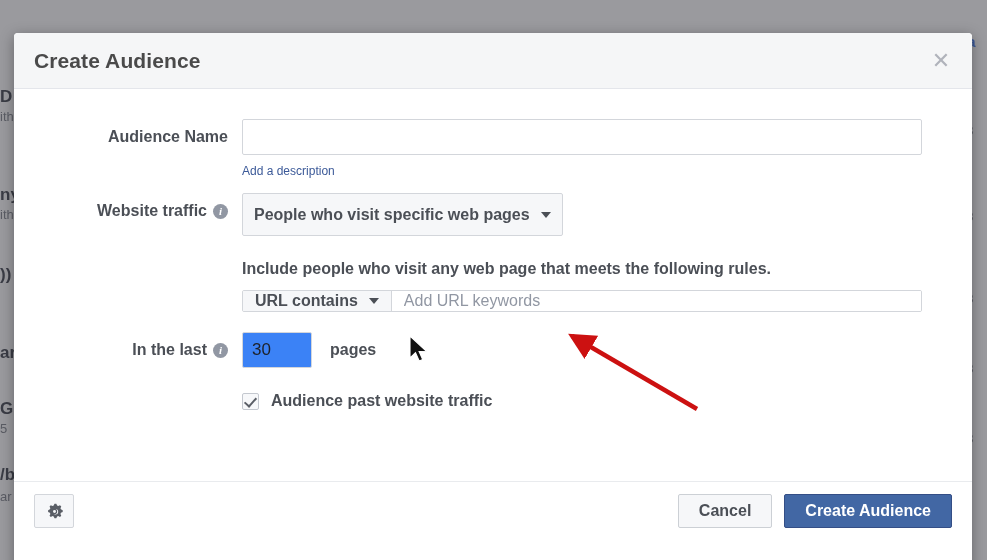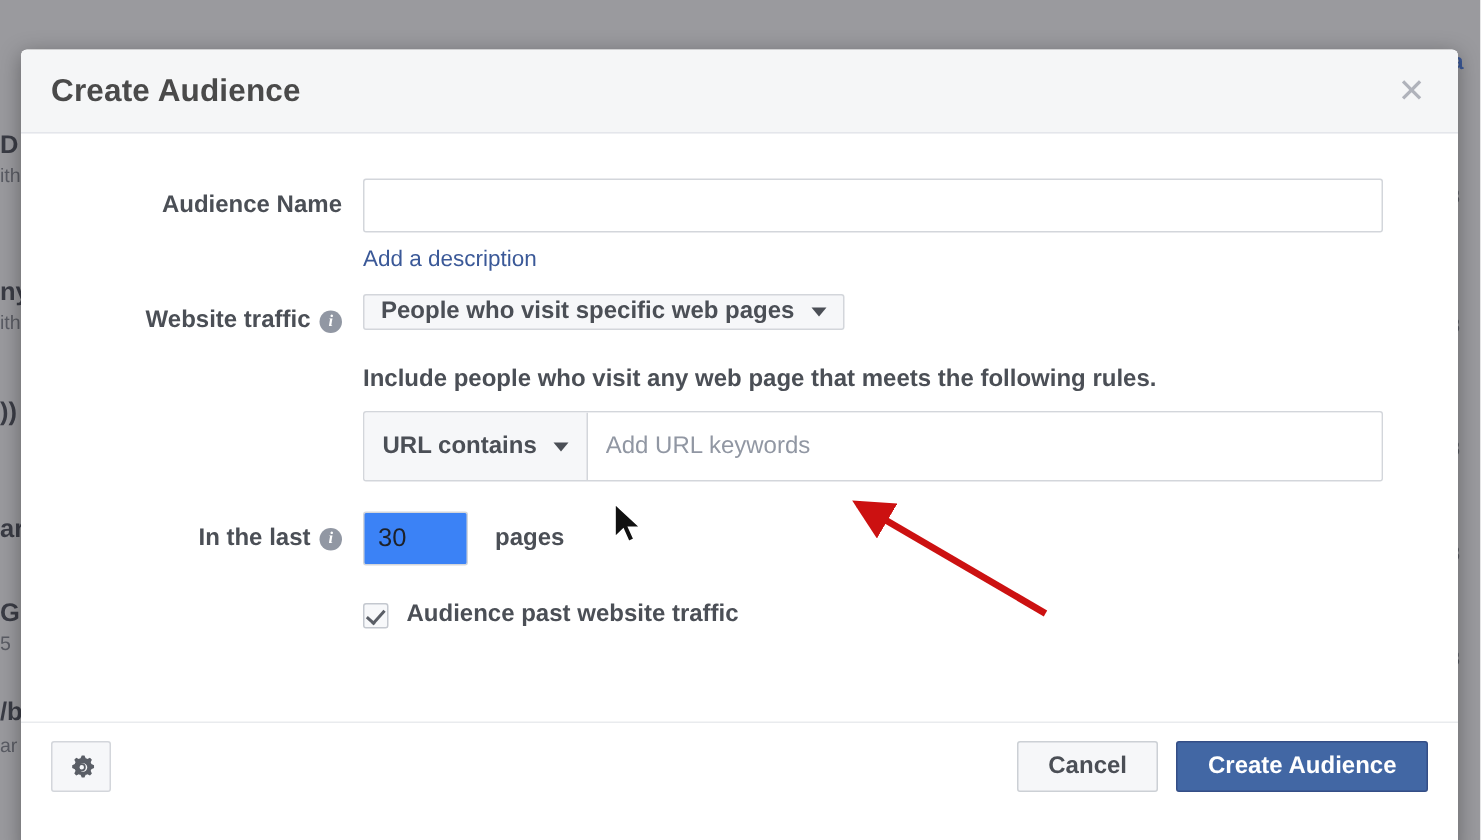--- a/index.html
+++ b/index.html
@@ -165,31 +165,31 @@
     background: #ffffff;
     font-size: 15px;
     color: #1d2129;
     padding: 0 9px;
     font-family: "Liberation Sans", sans-serif;
     outline: none;
   }
   #add-description-link {
     display: inline-block;
     margin-top: 9px;
-    font-size: 15px;
+    font-size: 12px;
     color: #3b5998;
     cursor: pointer;
     text-decoration: none;
   }
 
   
   .dropdown {
     display: inline-flex;
     align-items: center;
-    height: 24px;
+    height: 43px;
     box-sizing: border-box;
     border: 1px solid #d3d6db;
     border-radius: 2px;
     background: #f6f7f9;
     padding: 0 11px;
     font-size: 16px;
     font-weight: bold;
     color: #4b4f56;
     cursor: pointer;
     gap: 11px;
@@ -210,21 +210,21 @@
     font-weight: bold;
     color: #4b4f56;
     margin: 24px 0 12px 0;
   }
 
   
   #url-rule-row {
     display: flex;
     align-items: stretch;
     width: 680px;
-    height: 47px;
+    height: 22px;
     border: 1px solid #d3d6db;
     border-radius: 2px;
     background: #ffffff;
     box-sizing: border-box;
     overflow: hidden;
   }
   #url-operator-dropdown {
     display: flex;
     align-items: center;
     gap: 11px;

